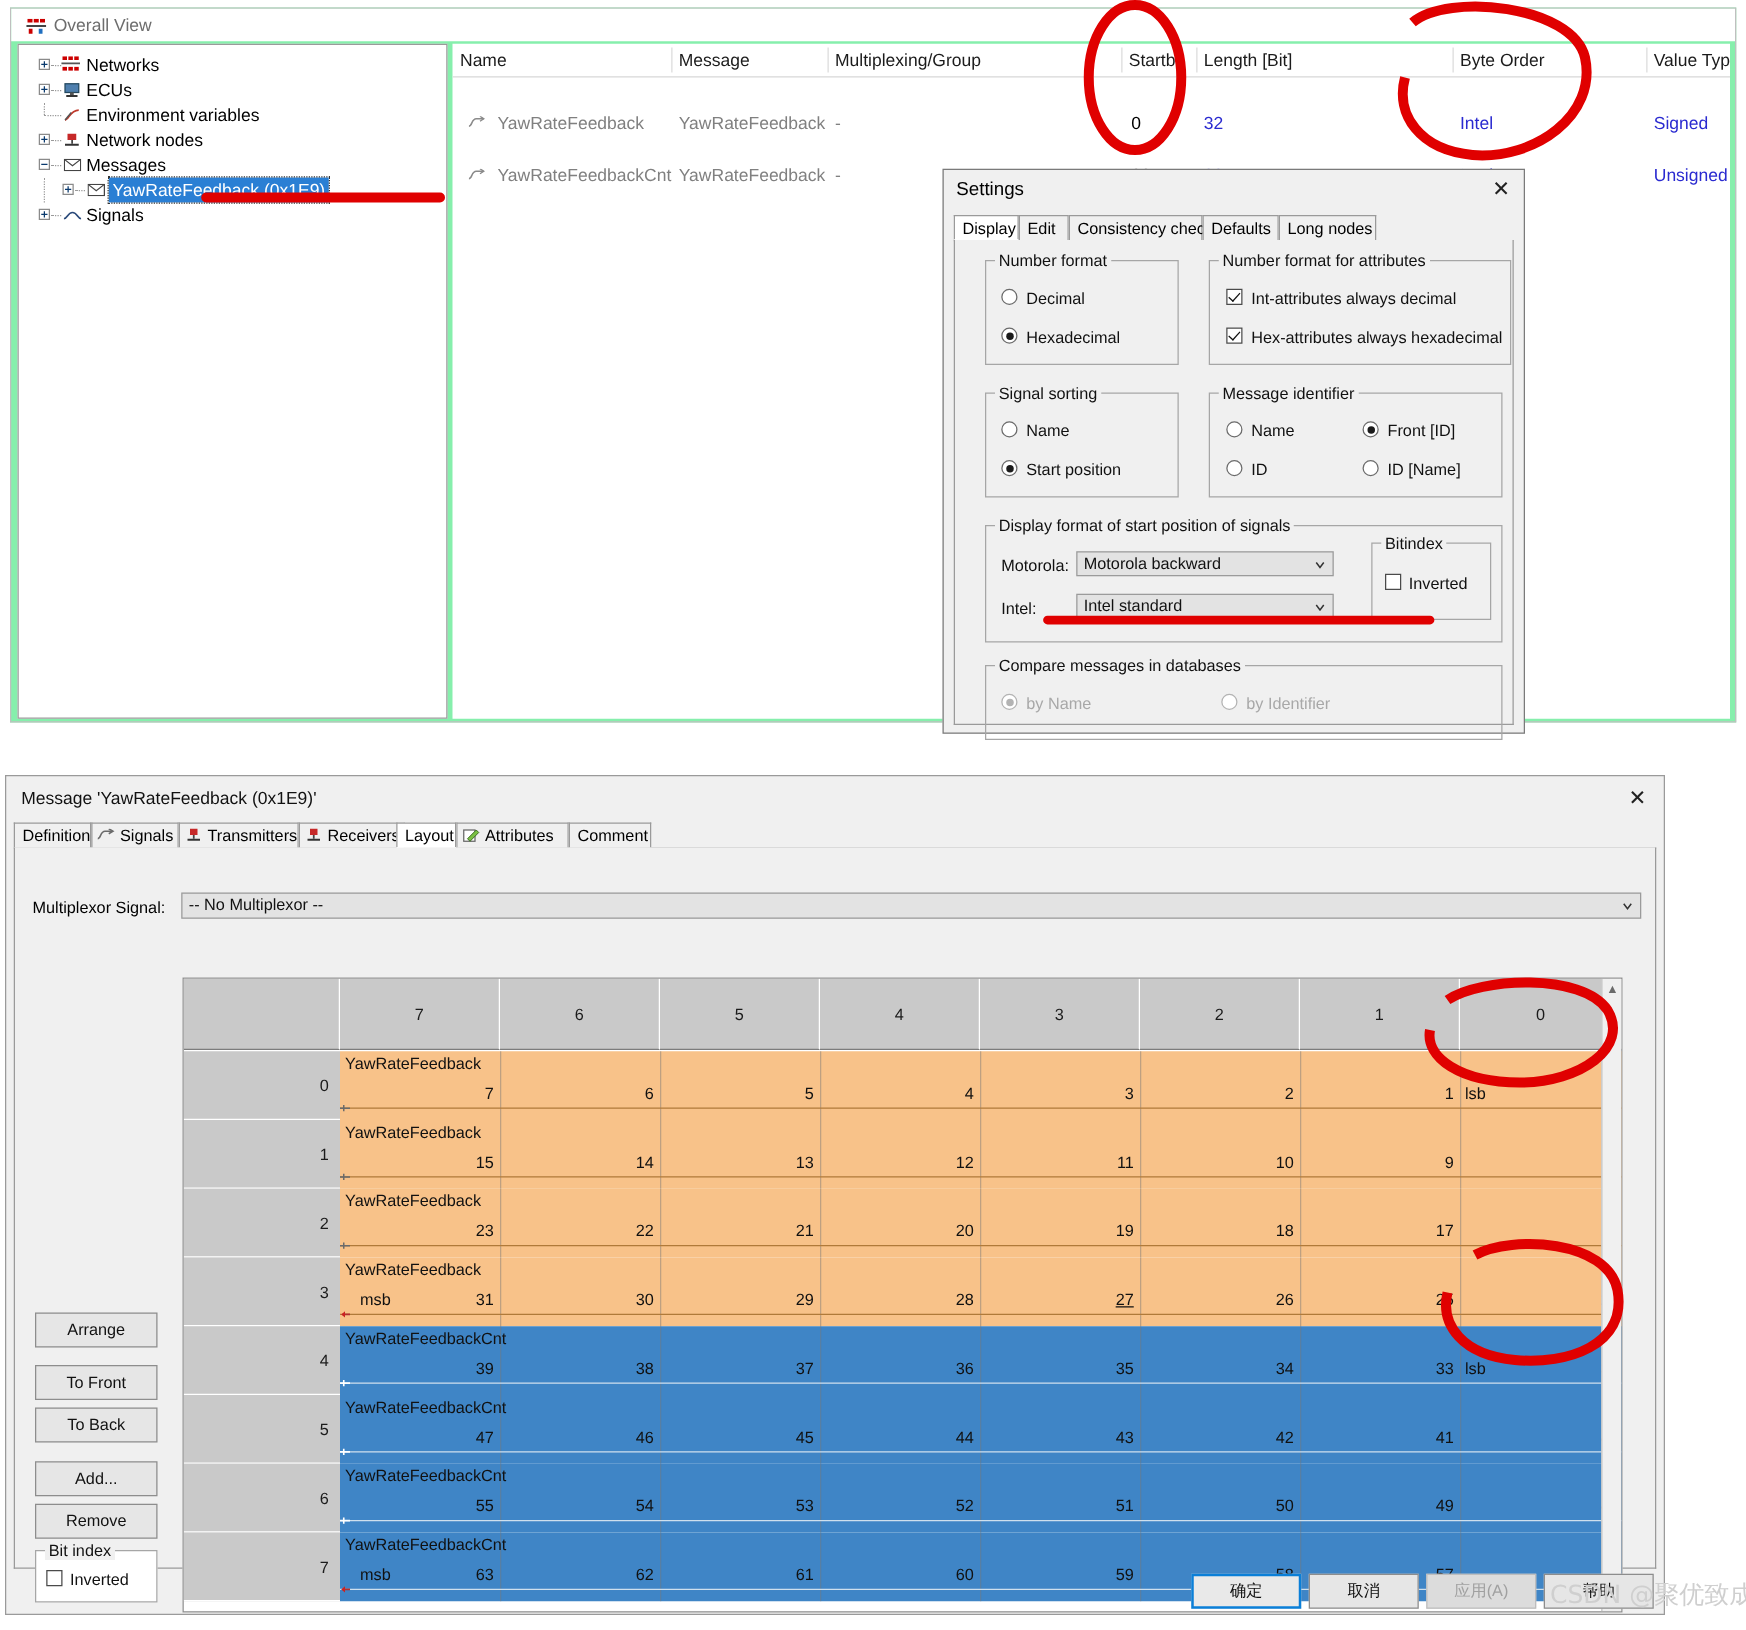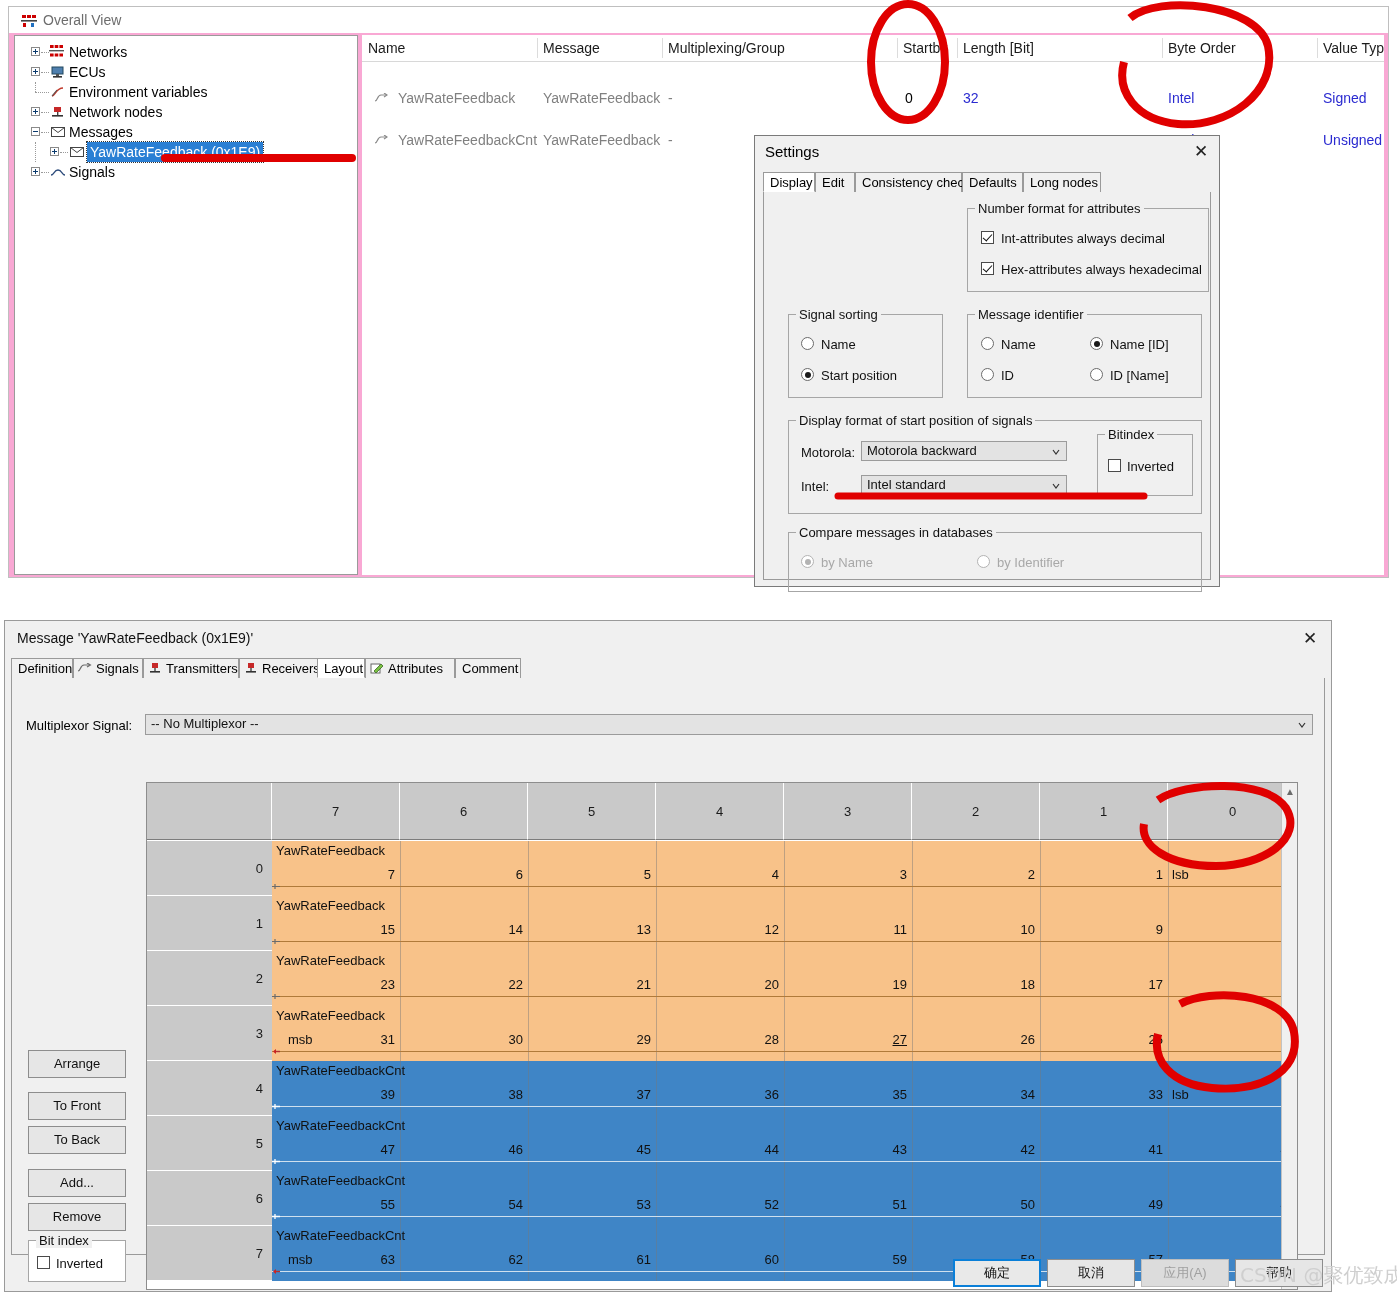--- a/index.html
+++ b/index.html
@@ -1,20 +1,20 @@
 <!DOCTYPE html>
 <html><head>
 <meta charset="utf-8">
 <style>
   html,body{margin:0;padding:0;background:#ffffff;}
   body{width:1397px;height:1304px;position:relative;font-family:"Liberation Sans",sans-serif;font-size:13px;color:#000;overflow:hidden;}
   .abs{position:absolute;}
 
   
-  #top-window{left:8px;top:6px;width:1381px;height:572px;background:#f9a8d4;border:1px solid #bfbfbf;box-sizing:border-box;}
+  #top-window{left:8px;top:6px;width:1381px;height:572px;background:#86efac;border:1px solid #bfbfbf;box-sizing:border-box;}
   #top-titlebar{position:absolute;left:0;top:0;width:100%;height:26px;background:#fff;}
   #top-title-text{position:absolute;left:34px;top:5px;font-size:14px;color:#6d6d6d;}
   #overall-icon{position:absolute;left:12px;top:8px;width:16px;height:13px;}
 
   
   #tree-panel{position:absolute;left:5px;top:28px;width:344px;height:540px;border:1px solid #9a9a9a;background:#fff;box-sizing:border-box;}
   .tree-row{position:relative;height:20px;line-height:20px;font-size:14px;white-space:nowrap;}
   .tbox{position:absolute;width:9px;height:9px;border:1px solid #8a8a8a;background:#fff;box-sizing:border-box;top:5px;}
   .tbox:before{content:"";position:absolute;left:1px;top:3px;width:5px;height:1px;background:#0a3a6e;}
   .tbox.plus:after{content:"";position:absolute;left:3px;top:1px;width:1px;height:5px;background:#0a3a6e;}
@@ -242,20 +242,27 @@
     <div class="tabstrip">
       <div class="tabitem active" style="left:0;width:52px;">Display</div>
       <div class="tabitem" style="left:52px;width:40px;">Edit</div>
       <div class="tabitem" style="left:92px;width:107px;">Consistency check</div>
       <div class="tabitem" style="left:199px;width:61px;">Defaults</div>
       <div class="tabitem" style="left:260px;width:78px;">Long nodes</div>
     </div>
 
     <div id="settings-body">
 
+      <div class="gbox" style="left:24px;top:16px;width:155px;height:84px;">
+        <span class="gbox-lbl">Number format</span>
+        <span class="radio" style="left:12px;top:22px;"></span>
+        <span class="rlbl" style="left:32px;top:22px;">Decimal</span>
+        <span class="radio on" style="left:12px;top:53px;"></span>
+        <span class="rlbl" style="left:32px;top:53px;">Hexadecimal</span>
+      </div>
 
       <div class="gbox" style="left:203px;top:16px;width:242px;height:84px;">
         <span class="gbox-lbl">Number format for attributes</span>
         <span class="chk on" style="left:13px;top:22px;"></span>
         <span class="rlbl" style="left:33px;top:22px;">Int-attributes always decimal</span>
         <span class="chk on" style="left:13px;top:53px;"></span>
         <span class="rlbl" style="left:33px;top:53px;">Hex-attributes always hexadecimal</span>
       </div>
 
       <div class="gbox" style="left:24px;top:122px;width:155px;height:84px;">
@@ -264,21 +271,21 @@
         <span class="rlbl" style="left:32px;top:22px;">Name</span>
         <span class="radio on" style="left:12px;top:53px;"></span>
         <span class="rlbl" style="left:32px;top:53px;">Start position</span>
       </div>
 
       <div class="gbox" style="left:203px;top:122px;width:235px;height:84px;">
         <span class="gbox-lbl">Message identifier</span>
         <span class="radio" style="left:13px;top:22px;"></span>
         <span class="rlbl" style="left:33px;top:22px;">Name</span>
         <span class="radio on" style="left:122px;top:22px;"></span>
-        <span class="rlbl" style="left:142px;top:22px;">Name [ID]</span>
+        <span class="rlbl" style="left:142px;top:22px;">Front [ID]</span>
         <span class="radio" style="left:13px;top:53px;"></span>
         <span class="rlbl" style="left:33px;top:53px;">ID</span>
         <span class="radio" style="left:122px;top:53px;"></span>
         <span class="rlbl" style="left:142px;top:53px;">ID [Name]</span>
       </div>
 
       <div class="gbox" style="left:24px;top:228px;width:414px;height:94px;">
         <span class="gbox-lbl">Display format of start position of signals</span>
         <span class="flabel" style="left:12px;top:24px;">Motorola:</span>
         <div class="combo" style="left:72px;top:20px;width:206px;">

